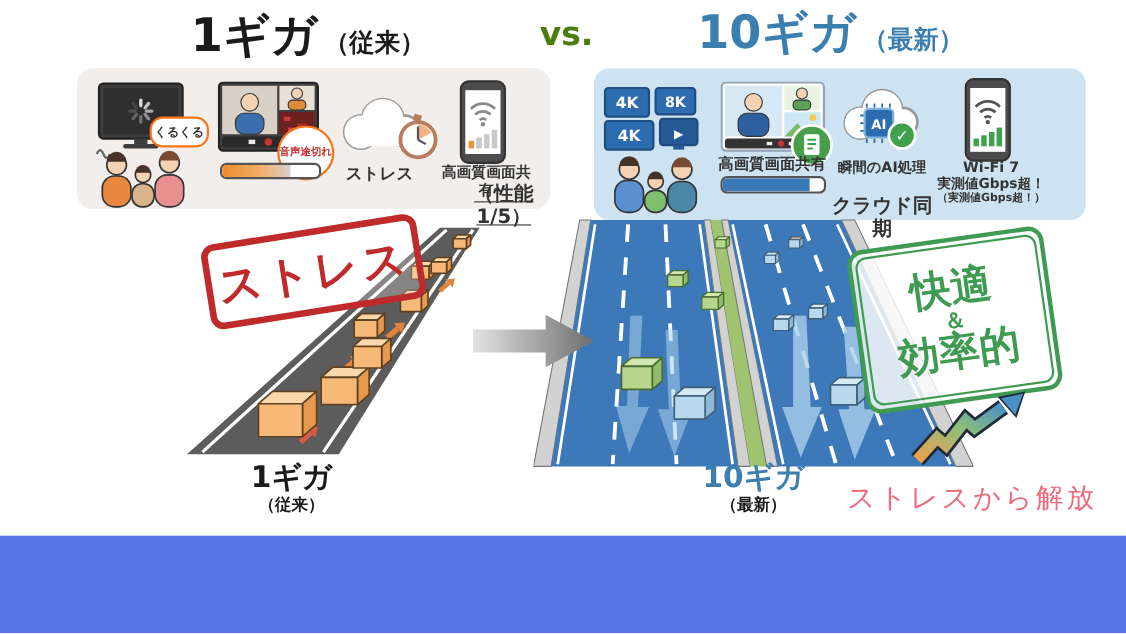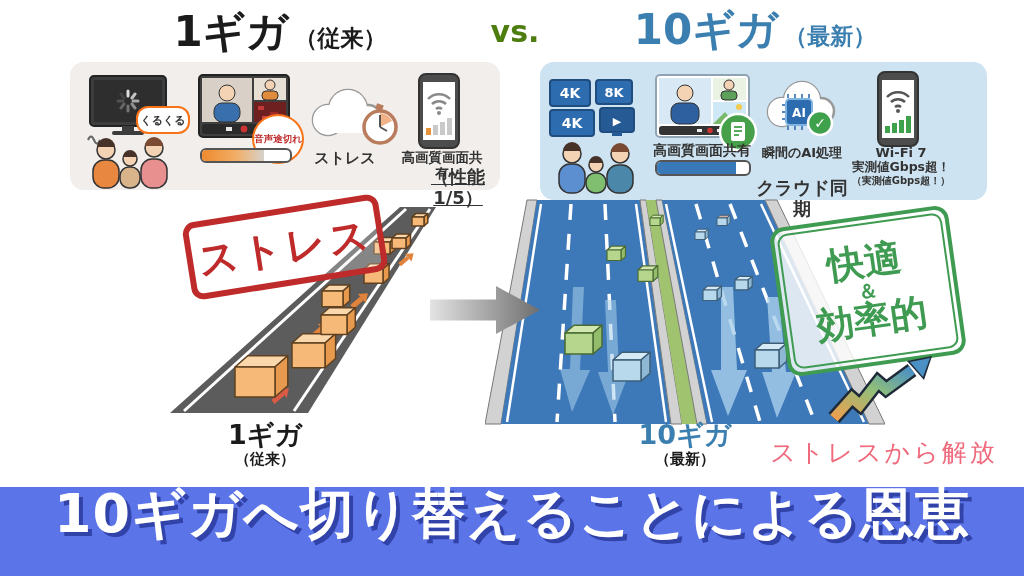--- a/index.html
+++ b/index.html
@@ -440,15 +440,14 @@
     <div class="rl-big">1ギガ</div>
     <div class="rl-note">（従来）</div>
   </div>
   <div class="abs" style="left:605px;top:420px;width:160px;text-align:center;">
     <div class="rl-big blue">10ギガ</div>
     <div class="rl-note">（最新）</div>
   </div>
 
   <div class="abs release">ストレスから解放</div>
   <div class="abs banner"></div>
-  <div class="abs banner-text">10ギガへ切り替えることによる恩恵</div>
 
 </div>
 
 </body></html>

